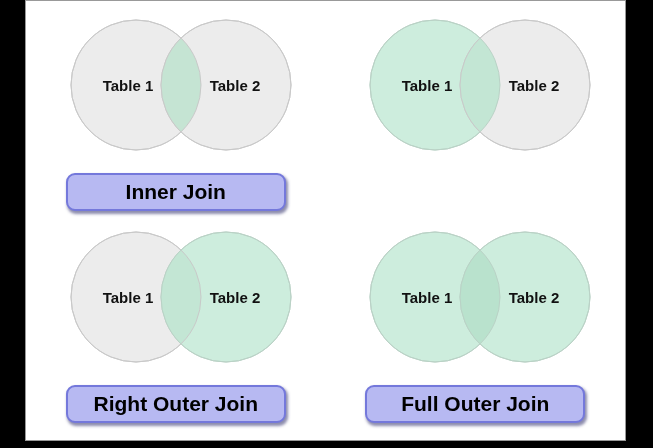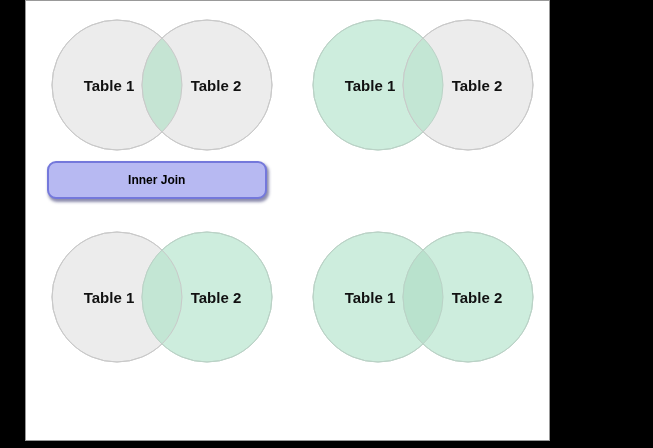--- a/index.html
+++ b/index.html
@@ -5,21 +5,21 @@
   * { margin: 0; padding: 0; box-sizing: border-box; }
   html, body {
     width: 653px; height: 448px;
     background: #000;
     font-family: "Liberation Sans", sans-serif;
     overflow: hidden;
   }
   .frame {
     position: absolute;
     left: 25px; top: 0;
-    width: 525px; height: 441px;
+    width: 601px; height: 441px;
     background: #ffffff;
     border: 1px solid #999;
     display: grid;
     grid-template-columns: 1fr 1fr;
     grid-template-rows: 1fr 1fr;
     padding: 6px 4px 10px 4px;
     column-gap: 8px;
   }
   .cell {
     display: flex;
@@ -32,30 +32,31 @@
     width: 250px; height: 148px;
     display: block;
   }
   .venn text {
     font-family: "Liberation Sans", sans-serif;
     font-weight: bold;
     font-size: 15px;
     fill: #111111;
   }
   .join-button {
+    margin-top: 12px;
     width: 220px; height: 38px;
     background: #b7b9f2;
     border: 2.5px solid #7478db;
     border-radius: 9px;
     box-shadow: 1.5px 2.5px 3px rgba(45, 45, 105, 0.55);
     display: flex;
     align-items: center;
     justify-content: center;
     font-weight: bold;
-    font-size: 12px;
+    font-size: 21px;
     color: #000;
   }
 </style>
 </head>
 <body>
 
 <div class="frame">
 
   <figure class="cell">
     <svg class="venn" viewBox="0 0 250 148">
@@ -100,32 +101,34 @@
           </clipPath>
         </defs>
       <circle cx="85" cy="72" r="65" stroke-width="1" fill="#ececec" stroke="#c9c9c9"></circle>
       <circle cx="175" cy="72" r="65" stroke-width="1" fill="#cdeddd" stroke="#bad2c6"></circle>
       <circle cx="175" cy="72" r="65" clip-path="url(#clipA2)" stroke="none" fill="#c3e6d4"></circle>
       <circle cx="85" cy="72" r="65" fill="none" stroke-width="1" stroke="#c9c9c9"></circle>
       <circle cx="175" cy="72" r="65" fill="none" stroke-width="1" stroke="#bad2c6"></circle>
       <text x="77" y="78" text-anchor="middle">Table 1</text>
       <text x="184" y="78" text-anchor="middle">Table 2</text>
     </svg>
+    <figcaption class="join-button">Right Outer Join</figcaption>
   </figure>
 
   <figure class="cell">
     <svg class="venn" viewBox="0 0 250 148">
       <defs>
           <clipPath id="clipA3">
             <circle cx="85" cy="72" r="65"></circle>
           </clipPath>
         </defs>
       <circle cx="85" cy="72" r="65" stroke-width="1" fill="#cdeddd" stroke="#bad2c6"></circle>
       <circle cx="175" cy="72" r="65" stroke-width="1" fill="#cdeddd" stroke="#bad2c6"></circle>
       <circle cx="175" cy="72" r="65" clip-path="url(#clipA3)" stroke="none" fill="#b9e2cd"></circle>
       <circle cx="85" cy="72" r="65" fill="none" stroke-width="1" stroke="#bad2c6"></circle>
       <circle cx="175" cy="72" r="65" fill="none" stroke-width="1" stroke="#bad2c6"></circle>
       <text x="77" y="78" text-anchor="middle">Table 1</text>
       <text x="184" y="78" text-anchor="middle">Table 2</text>
     </svg>
+    <figcaption class="join-button">Full Outer Join</figcaption>
   </figure>
 
 </div>
 
 </body></html>

